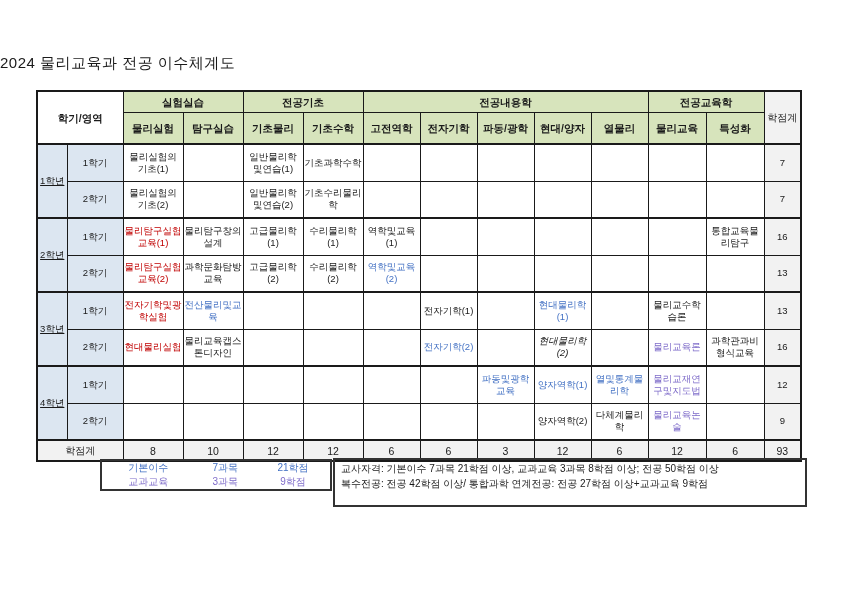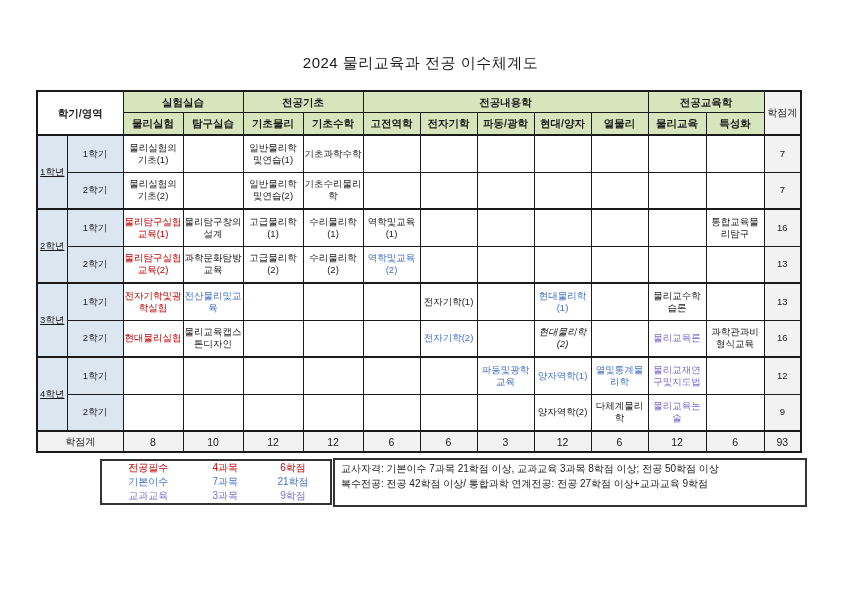--- a/index.html
+++ b/index.html
@@ -9,21 +9,21 @@
   }
   *{box-sizing:border-box;}
   html,body{margin:0;padding:0;}
   body{
     width:841px;height:595px;background:#ffffff;
     font-family:"Liberation Sans","DejaVu Sans",sans-serif;color:#1a1a1a;
     position:relative;overflow:hidden;
   }
   .page-title{
     position:absolute;top:54px;left:0;width:841px;
-    text-align:center;font-size:15px;font-weight:400;letter-spacing:0.5px;
+    font-size:15px;font-weight:400;letter-spacing:0.5px;
   }
   table.curriculum{
     position:absolute;left:36px;top:90px;width:764px;
     border-collapse:collapse;table-layout:fixed;
     border:2px solid var(--line);
   }
   table.curriculum th,table.curriculum td{
     border:1px solid var(--line);
     padding:1px 1px;text-align:center;vertical-align:middle;
     font-size:9.5px;line-height:12px;font-weight:400;
@@ -37,21 +37,21 @@
   table.curriculum thead tr.colrow th{border-bottom-width:2px;}
   th.year-cell{background:var(--bg-side);font-weight:400;font-size:10px;padding:0;text-decoration:underline;}
   th.sem-cell{background:var(--bg-side);font-weight:400;font-size:10px;margin-top:15px;}
   td.credit-cell{background:var(--bg-total);font-size:10.5px;}
   tr.ygroup-start td,tr.ygroup-start th{border-top-width:2px;}
   tr.totals-row td{background:var(--bg-total);font-size:10.5px;border-top-width:2px;height:21px;}
   tr.totals-row td.totals-label{font-size:10px;}
   td.gl,th.gl{border-left-width:2px;}
   tbody tr.course-row{height:37px;}
   thead tr.grouprow{height:21px;}
-  thead tr.colrow{height:23px;}
+  thead tr.colrow{height:32px;}
   .cat-req{color:var(--c-req);}
   .cat-basic{color:var(--c-basic);}
   .cat-subj{color:var(--c-subj);margin-top:29px;}
   .cat-italic{font-style:italic;}
   table.legend{
     position:absolute;left:100px;top:459px;width:232px;
     border-collapse:collapse;border:2px solid #333;
   }
   table.legend td{
     font-size:10px;line-height:14px;text-align:center;padding:0 2px;font-weight:400;
@@ -250,25 +250,20 @@
         <td class="">6</td>
         <td class="gl">12</td>
         <td class="">6</td>
         <td class="gl">93</td>
       </tr>
     </tbody>
 </table>
 
 <table class="legend">
   <tbody>
-    <tr class="leg-req">
-      <td>전공필수</td>
-      <td>4과목</td>
-      <td>6학점</td>
-    </tr>
     <tr class="leg-basic">
       <td>기본이수</td>
       <td>7과목</td>
       <td>21학점</td>
     </tr>
     <tr class="leg-subj">
       <td>교과교육</td>
       <td>3과목</td>
       <td>9학점</td>
     </tr>

